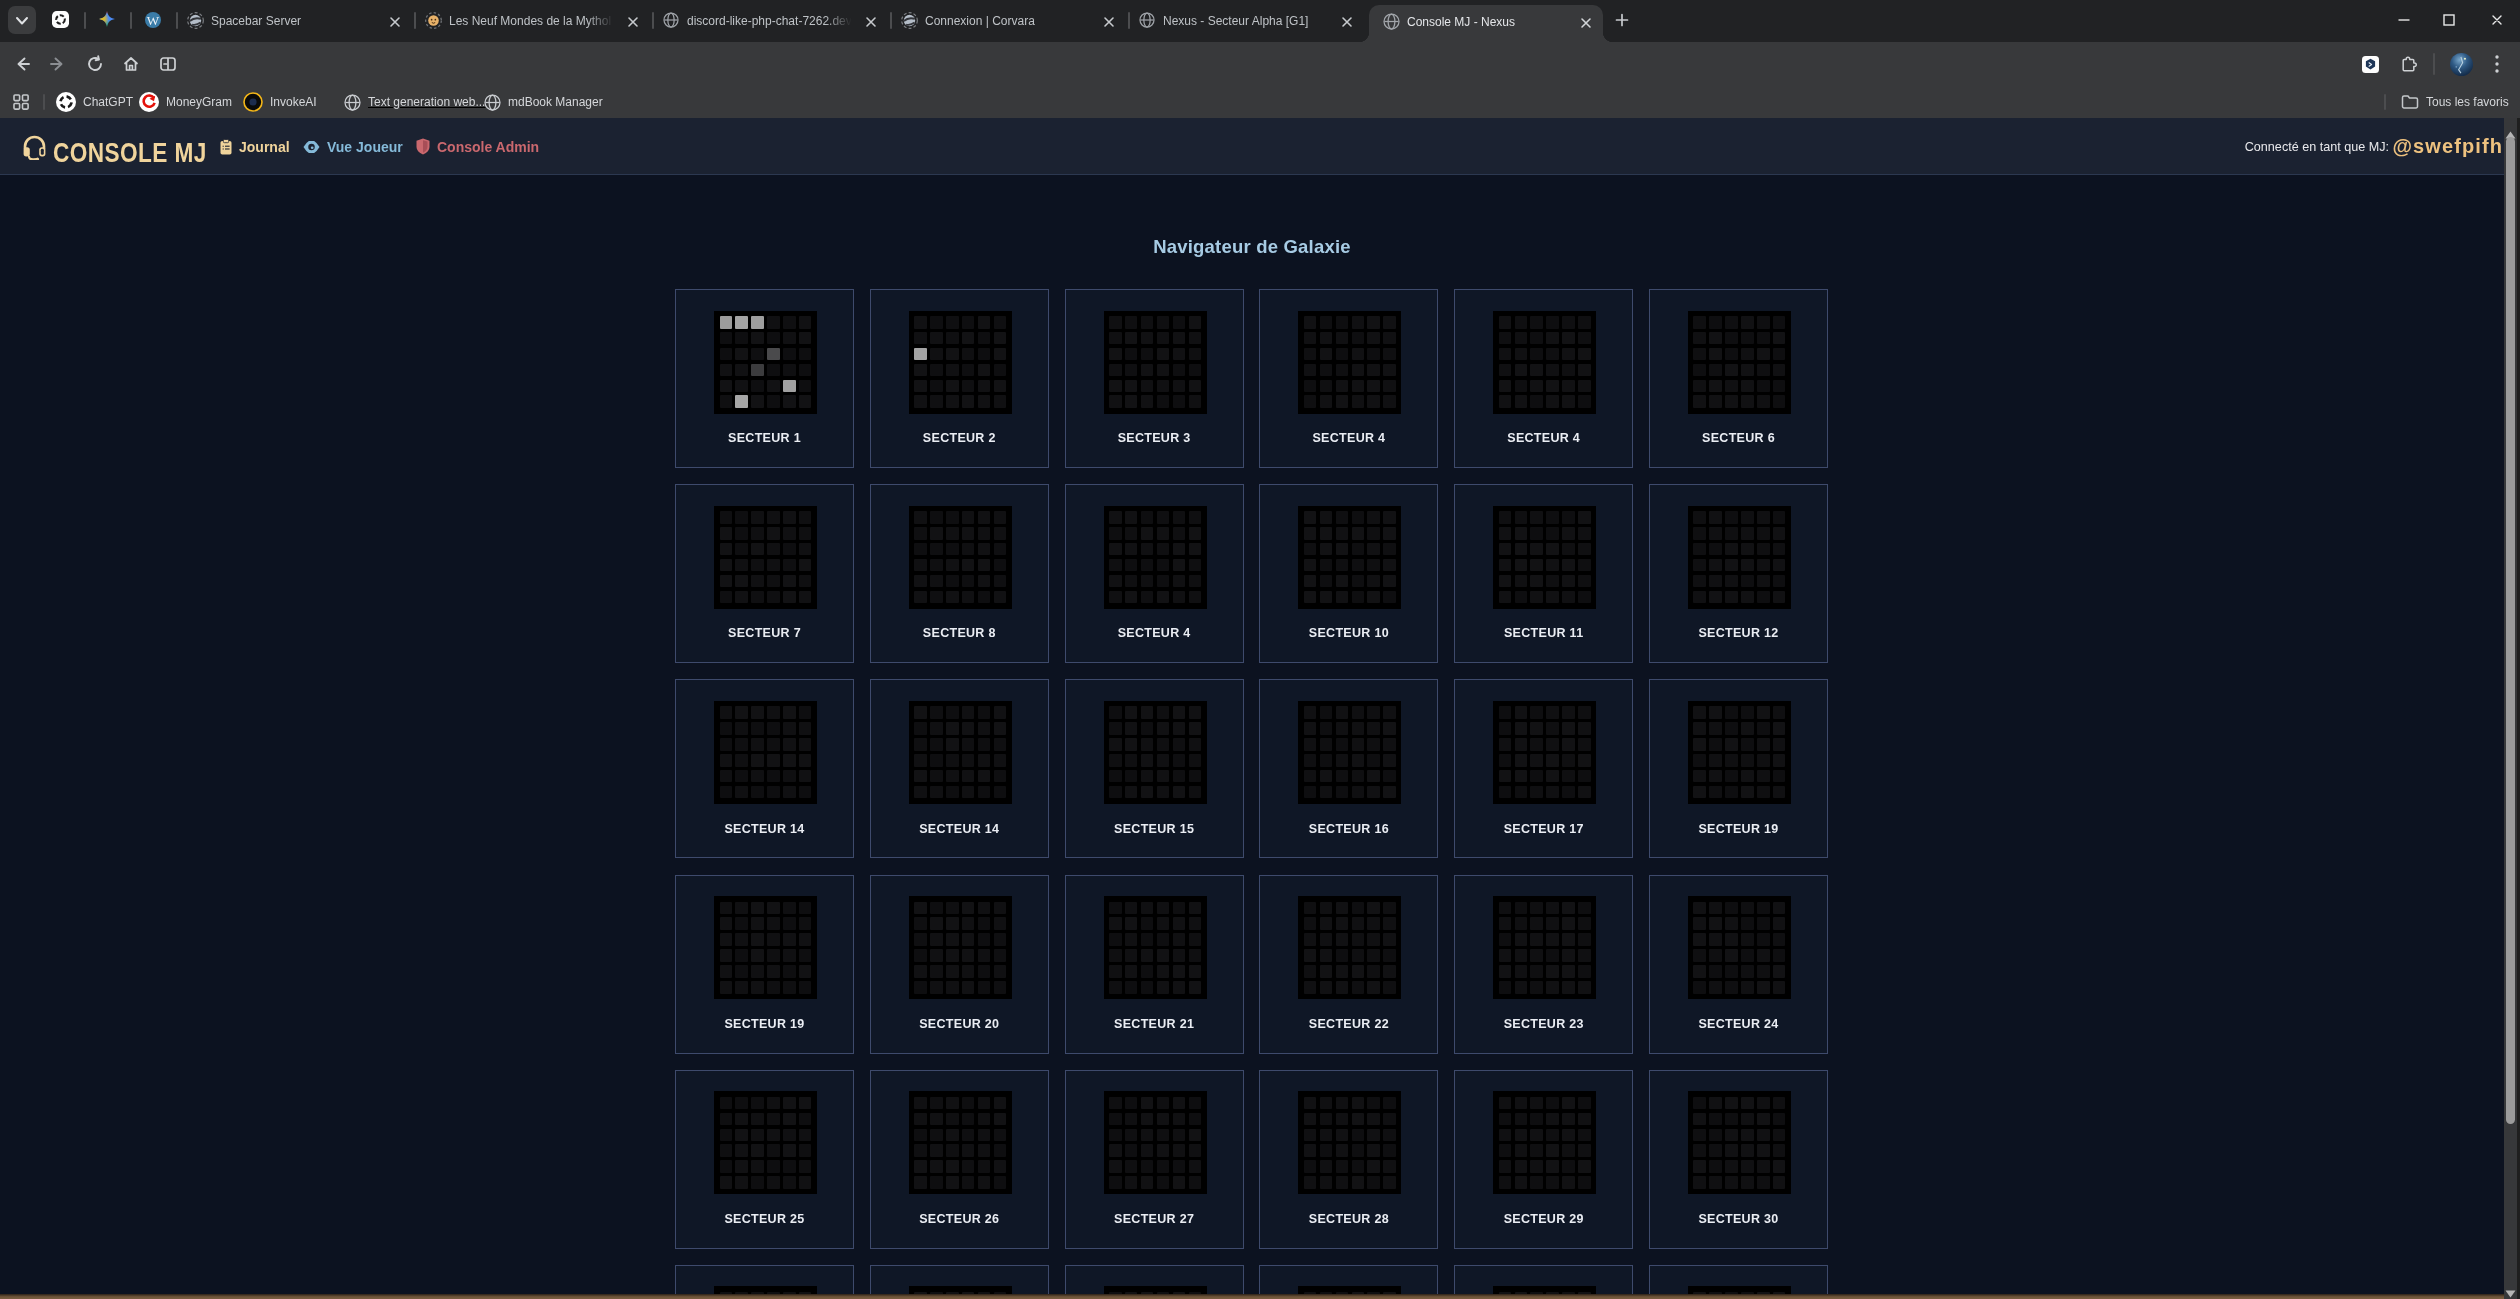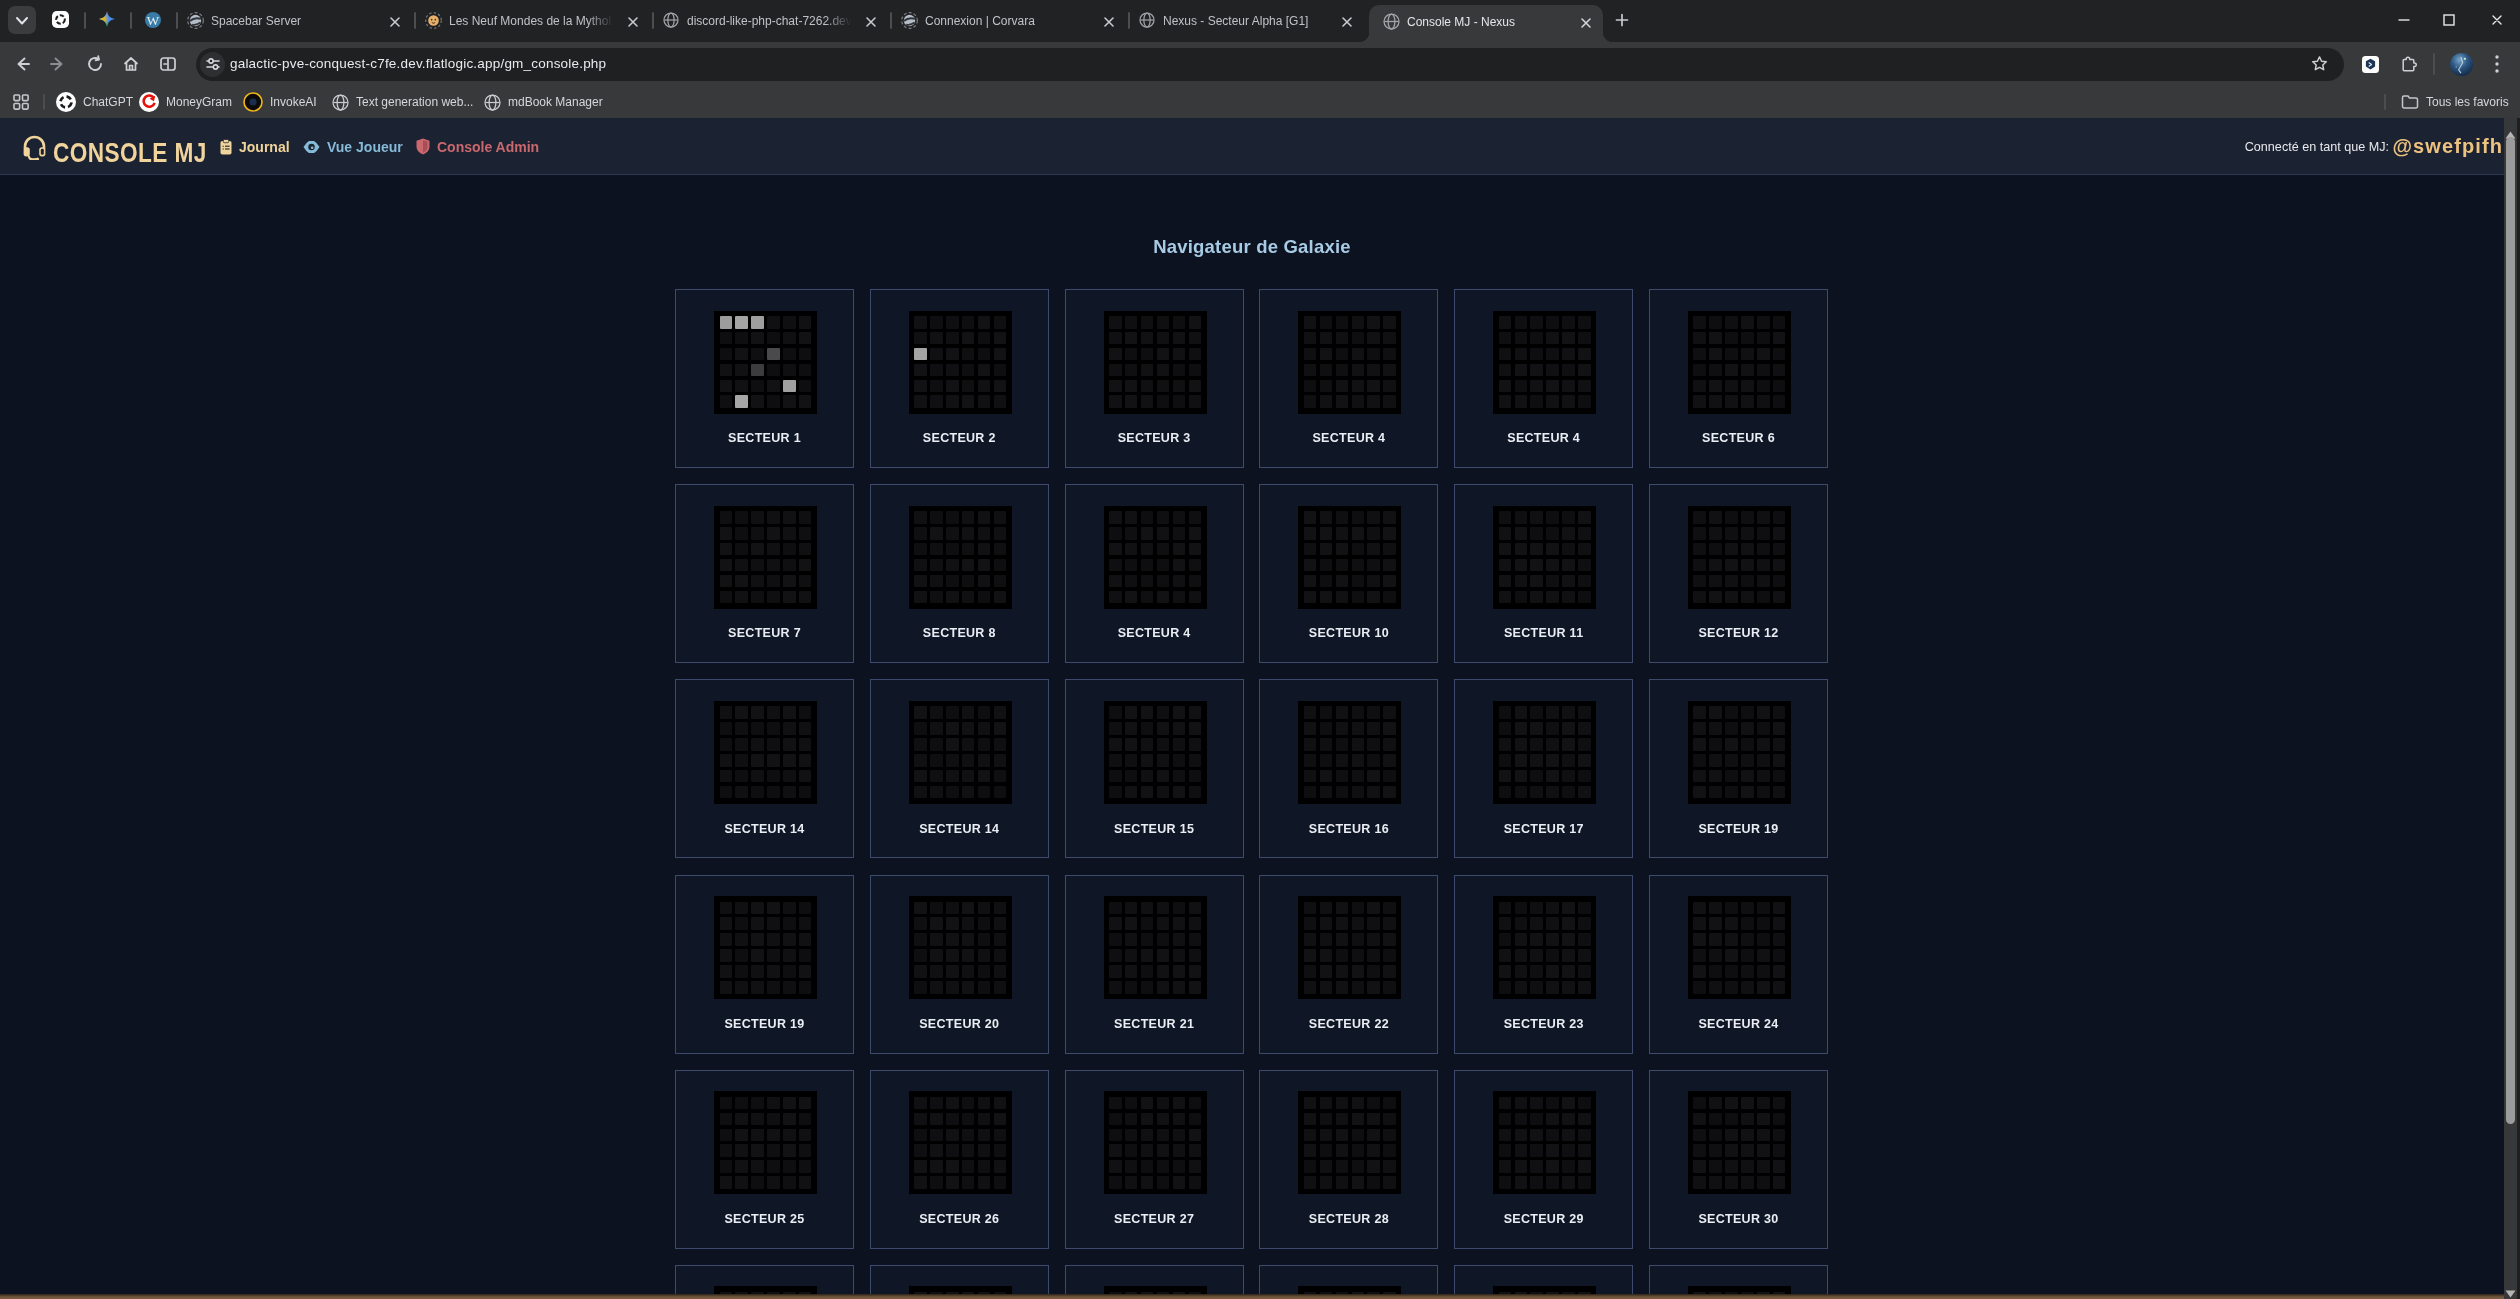--- a/index.html
+++ b/index.html
@@ -172,35 +172,20 @@
           <path d="M12.2 1.2 L12.9 4.6 L9.6 5.2" stroke="#ced1d4" stroke-width="1.9" fill="none" stroke-linecap="round" stroke-linejoin="round"></path>
         </svg></div>
       <div class="abs" style="left:122px;top:13px;"><svg width="18" height="18" viewBox="0 0 18 18">
           <path d="M3 8.5 L9 3 L15 8.5 M4.5 7.5 L4.5 15 L13.5 15 L13.5 7.5 M7.6 15 L7.6 10.5 L10.4 10.5 L10.4 15" stroke="#ced1d4" stroke-width="1.7" fill="none" stroke-linejoin="round" stroke-linecap="round"></path>
         </svg></div>
       <div class="abs" style="left:159px;top:13px;"><svg width="18" height="18" viewBox="0 0 18 18">
           <rect x="2" y="3" width="14" height="12" rx="2.5" fill="none" stroke="#ced1d4" stroke-width="1.7"></rect>
           <line x1="9" y1="3" x2="9" y2="15" stroke="#ced1d4" stroke-width="1.7"></line>
           <path d="M5 9 l2.5 0" stroke="#ced1d4" stroke-width="1.7" stroke-linecap="round"></path>
         </svg></div>
-      <div id="pill">
-        <div class="abs" style="left:4px;top:4px;width:25px;height:25px;border-radius:13px;background:#2e2f31;"></div>
-        <div class="abs" style="left:7.5px;top:7.5px;"><svg width="18" height="18" viewBox="0 0 18 18">
-            <g stroke="#d4d7da" stroke-width="1.6" stroke-linecap="round">
-              <line x1="3" y1="6" x2="15" y2="6"></line>
-              <circle cx="7" cy="6" r="2.1" fill="#1f2021"></circle>
-              <line x1="3" y1="12" x2="15" y2="12"></line>
-              <circle cx="11.5" cy="12" r="2.1" fill="#1f2021"></circle>
-            </g>
-          </svg></div>
-        <div id="urltext">galactic-pve-conquest-c7fe.dev.flatlogic.app/gm_console.php</div>
-        <div class="abs" style="left:2115px;top:7.5px;"><svg width="17" height="17" viewBox="0 0 17 17">
-            <path d="M8.5 1.9 L10.6 6.2 L15.3 6.8 L11.8 10 L12.7 14.7 L8.5 12.4 L4.3 14.7 L5.2 10 L1.7 6.8 L6.4 6.2 Z" fill="none" stroke="#ced1d4" stroke-width="1.45" stroke-linejoin="round"></path>
-          </svg></div>
-      </div>
       <div class="abs" style="left:2362px;top:13.5px;"><svg width="17" height="17" viewBox="0 0 17 17">
           <g transform="scale(0.708)">
             <rect width="24" height="24" rx="5" fill="#fdfdfd"></rect>
             <path d="M12 4 L18.5 7.5 L18.5 15 L12 19 L5.5 15 L5.5 7.5 Z" fill="#1d3557"></path>
             <path d="M10 9.5 L13.5 12 L10 14.5" stroke="#e8f0f8" stroke-width="1.6" fill="none" stroke-linecap="round" stroke-linejoin="round"></path>
           </g>
         </svg></div>
       <div class="abs" style="left:2400px;top:13px;"><svg width="18" height="18" viewBox="0 0 18 18">
           <path d="M6.2 4.6 L6.2 3.9 a1.75 1.75 0 0 1 3.5 0 L9.7 4.6 L12.8 4.6 a1 1 0 0 1 1 1 L13.8 8.1 L14.5 8.1 a1.75 1.75 0 0 1 0 3.5 L13.8 11.6 L13.8 14.7 a1 1 0 0 1 -1 1 L4.2 15.7 a1 1 0 0 1 -1 -1 L3.2 5.6 a1 1 0 0 1 1 -1 Z" fill="none" stroke="#ced1d4" stroke-width="1.5" stroke-linejoin="round"></path>
         </svg></div>
@@ -258,21 +243,21 @@
       </div>
       <div class="bmitem" style="left:243px;">
         <span style="display:flex;">
           <svg width="20" height="20" viewBox="0 0 20 20">
             <circle cx="10.0" cy="10.0" r="9.0" fill="#0a0a0a" stroke="#f5b718" stroke-width="1.6"></circle>
             <circle cx="10.0" cy="10.0" r="3.5999999999999996" fill="#1c2c4e"></circle>
           </svg>
         </span>
         <span class="bmtext">InvokeAI</span>
       </div>
-      <div class="bmitem" style="left:332px;">
+      <div class="bmitem" style="left:344px;text-decoration:underline;">
         <span style="display:flex;">
           <svg width="17" height="17" viewBox="0 0 17 17">
             <g fill="none" stroke="#c9ccd0" stroke-width="1.25">
               <circle cx="8.5" cy="8.5" r="7.5"></circle>
               <ellipse cx="8.5" cy="8.5" rx="3.375" ry="7.5"></ellipse>
               <line x1="1.4" y1="8.5" x2="15.6" y2="8.5"></line>
             </g>
           </svg>
         </span>
         <span class="bmtext">Text generation web...</span>

